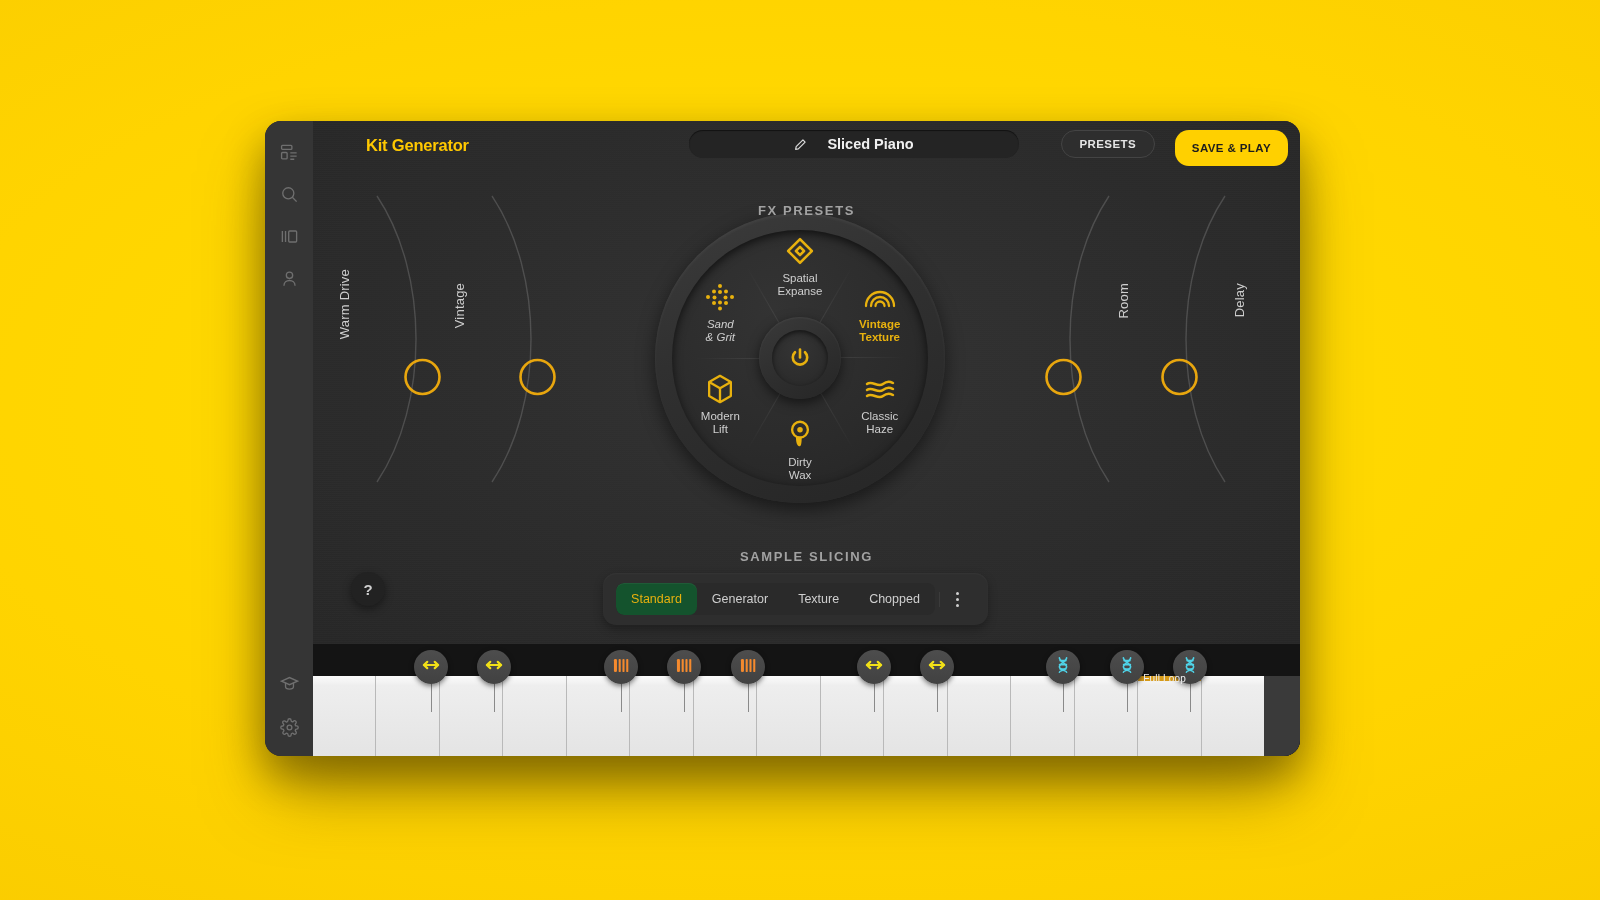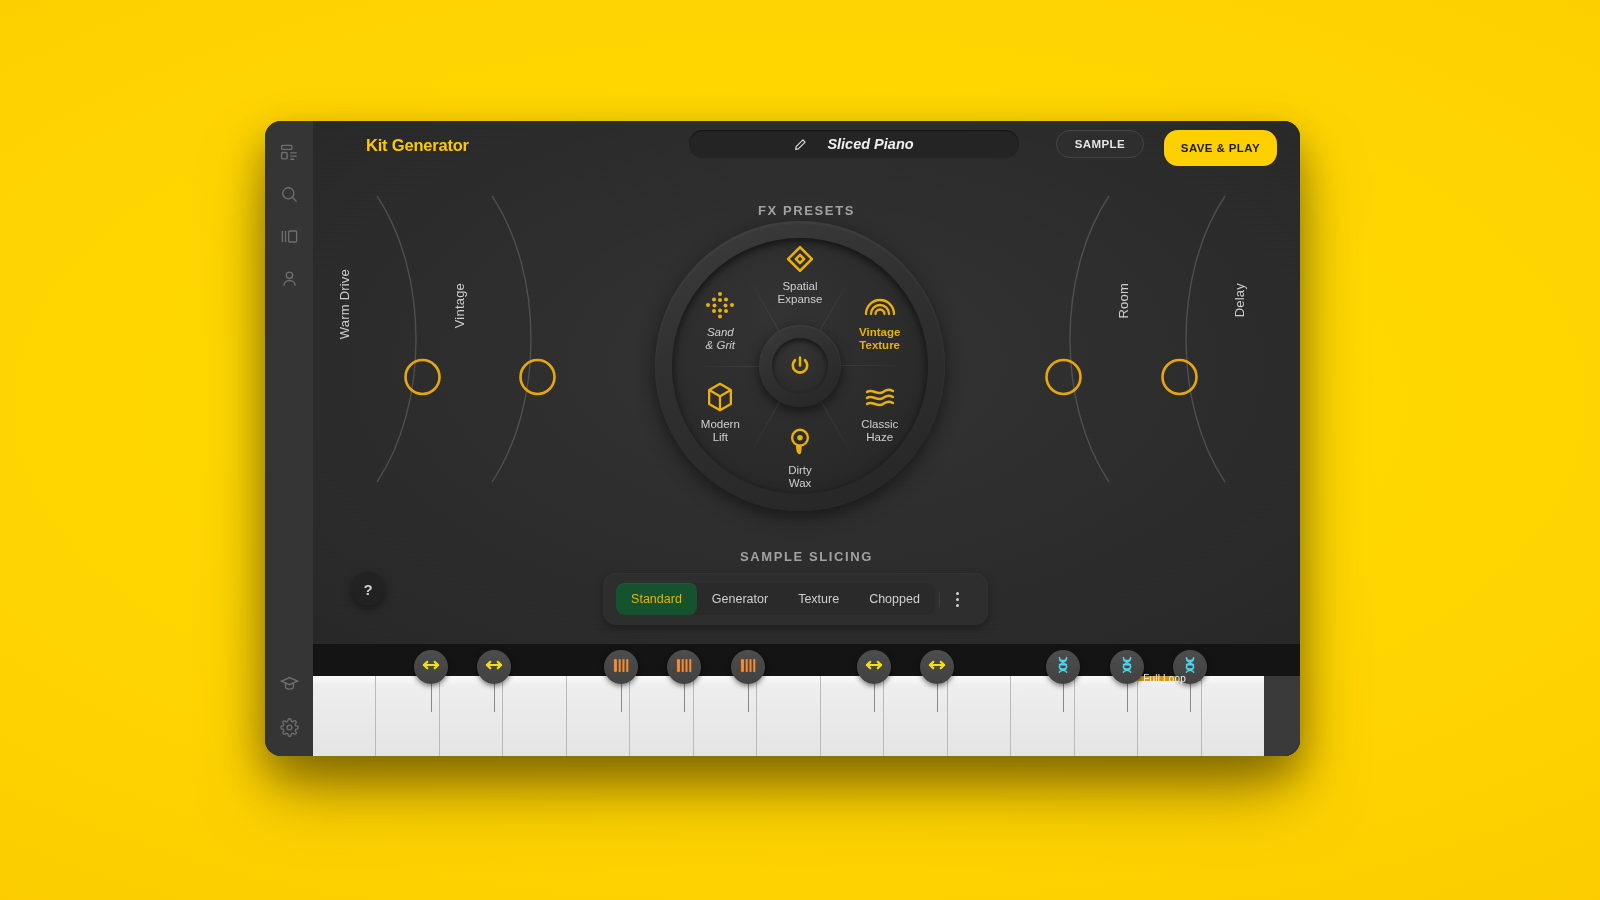--- a/index.html
+++ b/index.html
@@ -51,36 +51,35 @@
   }
   #main::after{
     content:""; position:absolute; inset:0; pointer-events:none;
     background-image:
       repeating-linear-gradient(0deg, rgba(255,255,255,.012) 0 1px, transparent 1px 2px),
       repeating-linear-gradient(90deg, rgba(0,0,0,.012) 0 1px, transparent 1px 2px);
   }
 
   
   #topbar {
-    position: absolute; left: 0; right: 11px; top: 0; height: 56px;
+    position: absolute; left: 0; right: 0; top: 0; height: 56px;
     z-index: 6;
   }
   #brand {
     position: absolute; left: 53px; top: 15px;
     color: #FFC800; font-size: 16.5px; font-weight: bold;
     letter-spacing: -0.2px;
   }
   #preset-name-field {
     position: absolute; left: 376px; top: 9px;
     width: 330px; height: 28px;
     background: #242424; border-radius: 14px;
     display: flex; align-items: center; justify-content: center;
     gap: 20px; cursor: pointer;
     box-shadow: inset 0 1px 1px rgba(0,0,0,.5);
-    font-style: italic;
   }
   #preset-name-field .pencil { color: #d9d9d9; display: flex; }
   #preset-name-text { color: #f0f0f0; font-size: 14.5px; font-weight: 600; }
   #btn-cancel {
     position: absolute; right: 145px; top: 9px;
     height: 28px; padding: 0 18px;
     background: #2e2e2e; color: #e5e5e5;
     border: 1px solid #444; border-radius: 14px;
     font-size: 11.5px; font-weight: bold; letter-spacing: .4px;
     display: flex; align-items: center; cursor: pointer;
@@ -110,21 +109,21 @@
   .arc-slider svg { display: block; overflow: visible; }
   .arc-label {
     position: absolute;
     color: #cfcfcf; font-size: 13px;
     writing-mode: vertical-rl; transform: rotate(180deg);
     white-space: nowrap; letter-spacing: .2px;
   }
 
   
   #fx-wheel {
-    position: absolute; left: 342px; top: 100px;
+    position: absolute; left: 342px; top: 92px;
     width: 290px; height: 290px; z-index: 3;
   }
   #wheel-outer {
     position: absolute; inset: 0; border-radius: 50%;
     background: linear-gradient(160deg,#3c3c3c 0%, #303030 40%, #262626 100%);
     box-shadow: 0 6px 18px rgba(0,0,0,.5), inset 0 2px 3px rgba(255,255,255,.05);
   }
   #wheel-inner {
     position: absolute; inset: 17px; border-radius: 50%;
     background: radial-gradient(circle at 40% 30%, #333 0%, #2b2b2b 60%, #242424 100%);
@@ -321,21 +320,21 @@
 
       <div id="preset-name-field">
         <span class="pencil">
           <svg width="13" height="13" viewBox="0 0 24 24" fill="none" stroke="currentColor" stroke-width="2.2" stroke-linecap="round" stroke-linejoin="round">
             <path d="M16.5 3.5l4 4L8 20l-5 1 1-5z"></path>
           </svg>
         </span>
         <span id="preset-name-text">Sliced Piano</span>
       </div>
 
-      <button id="btn-cancel">SAMPLE</button>
+      <button id="btn-cancel">PRESETS</button>
       <button id="btn-save">SAVE &amp; PLAY</button>
     </header>
 
     <div class="sec-label" id="fx-label">FX PRESETS</div>
     <div class="sec-label" id="slicing-label">SAMPLE SLICING</div>
 
     <div id="arc-host">
         <div class="arc-slider" style="left: 58px; top: 75px;">
           <svg width="80" height="300">
             <path d="M6 0 C 58 78, 58 208, 6 286" stroke="rgba(255,255,255,0.16)" stroke-width="1.4" fill="none"></path>

